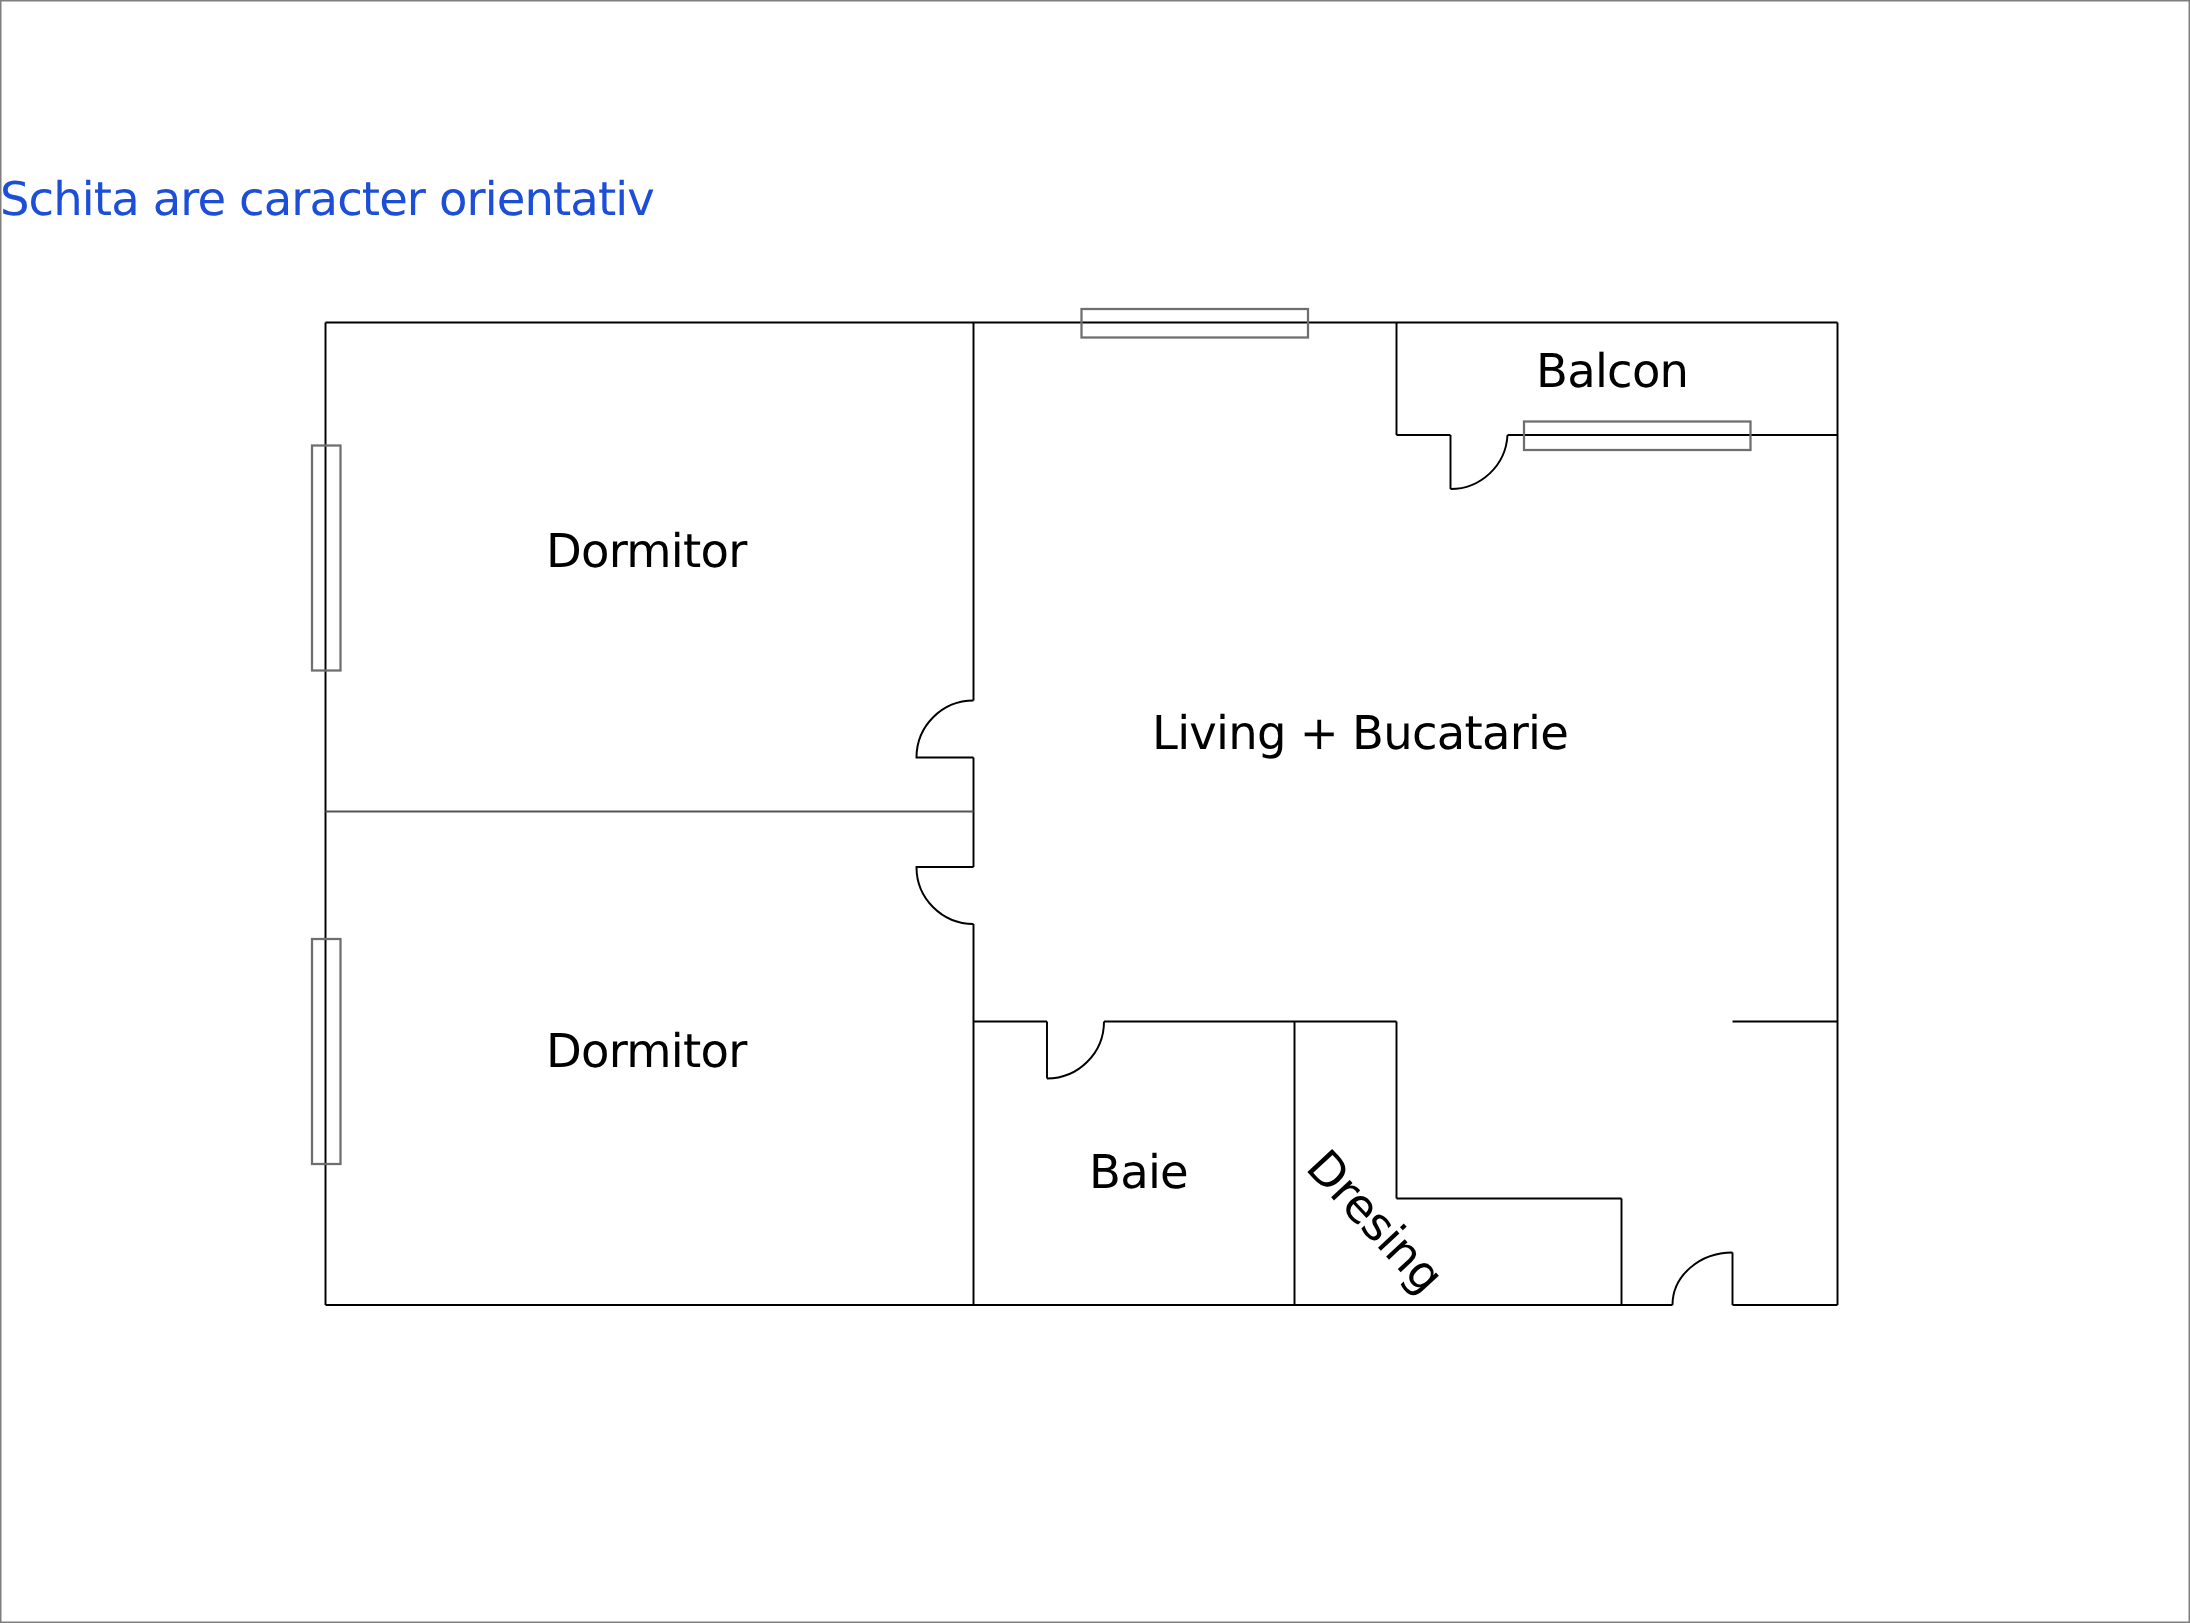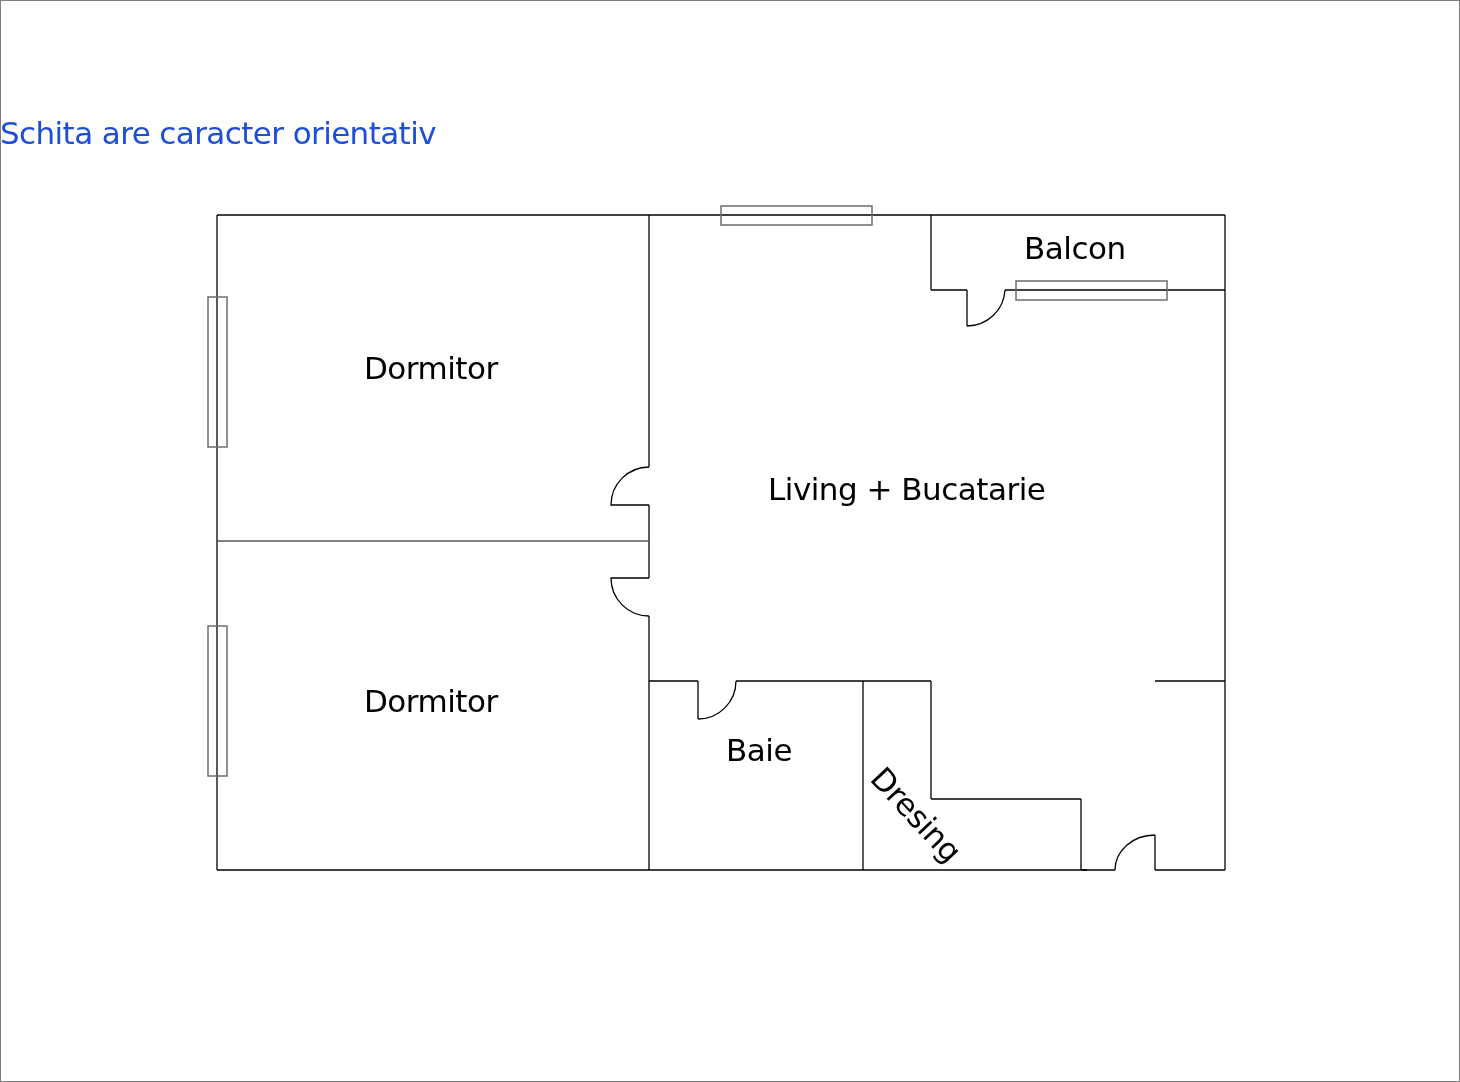--- a/index.html
+++ b/index.html
@@ -73,14 +73,14 @@
     <rect x="208" y="626" width="19" height="150"></rect>
     <rect x="721" y="206" width="151" height="19"></rect>
     <rect x="1016" y="281" width="151" height="19"></rect>
   </g>
 </svg>
 
 <div class="room-label" style="left:364px; top:350px;">Dormitor</div>
 <div class="room-label" style="left:364px; top:683px;">Dormitor</div>
 <div class="room-label" style="left:768px; top:471px;">Living + Bucatarie</div>
 <div class="room-label" style="left:1024px; top:230px;text-align:center;">Balcon</div>
-<div class="room-label" style="left:726px; top:732px;">Baie</div>
+<div class="room-label" style="left:726px; top:764px;">Baie</div>
 <div class="room-label dresing" style="left:890px; top:760px;">Dresing</div>
 
 </body></html>

